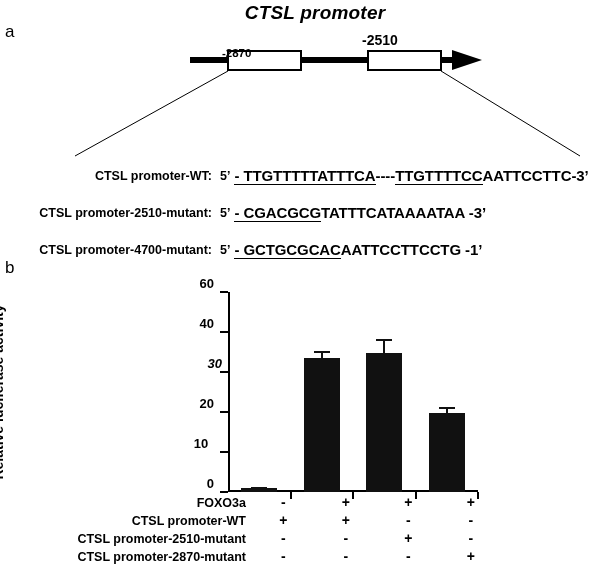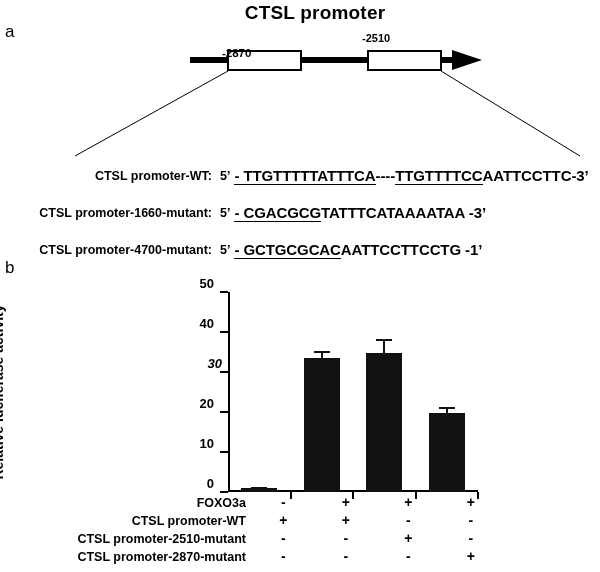--- a/index.html
+++ b/index.html
@@ -17,21 +17,21 @@
   }
   #panel-a-letter{left:5px;top:22px;}
   #panel-b-letter{left:5px;top:258px;}
 
   
   #promoter-title{
     position:absolute;left:0;right:0;top:2px;
     text-align:center;font-size:19px;font-weight:bold;
     letter-spacing:.2px;
   }
-  #promoter-title{padding-left:30px;}
+  #promoter-title{padding-left:30px;font-style:italic;}
 
   
   #gene-diagram{position:absolute;left:0;top:30px;width:600px;height:50px;}
 
   
   #sequence-block{position:absolute;left:0;top:152px;width:600px;}
   .seq-row{
     display:flex;align-items:center;
     height:27px;
     margin-top:10px;
@@ -110,37 +110,37 @@
     <line x1="190" y1="30" x2="470" y2="30" stroke="#000" stroke-width="6"></line>
 
     <polygon points="452,20 482,30 452,40" fill="#000"></polygon>
 
     <rect x="228" y="21" width="73" height="19" fill="#fff" stroke="#000" stroke-width="2"></rect>
 
     <rect x="368" y="21" width="73" height="19" fill="#fff" stroke="#000" stroke-width="2"></rect>
   </svg>
 
   <div style="position:absolute;left:222px;top:32px;font-size:11.5px;font-weight:bold;margin-top:15px;">-2870</div>
-  <div style="position:absolute;left:362px;top:32px;font-size:11px;font-weight:bold;">-2510</div>
+  <div style="position:absolute;left:362px;top:32px;font-size:14px;font-weight:bold;">-2510</div>
 
   <svg style="position:absolute;left:0;top:68px;width:600px;height:90px;" viewBox="0 0 600 90">
     <line x1="228" y1="3" x2="75" y2="88" stroke="#000" stroke-width="1"></line>
     <line x1="441" y1="3" x2="580" y2="88" stroke="#000" stroke-width="1"></line>
   </svg>
 
   <div id="sequence-block">
 
     <div class="seq-row">
       <div class="seq-label">CTSL promoter-WT:</div>
       <div class="seq-prime">5’</div>
       <div class="seq-body"><span class="u">- TTGTTTTTATTTCA</span><span>----</span><span class="u">TTGTTTTCC</span><span>AATTCCTTC-3’</span></div>
     </div>
 
     <div class="seq-row">
-      <div class="seq-label">CTSL promoter-1660-mutant:</div>
+      <div class="seq-label">CTSL promoter-2510-mutant:</div>
       <div class="seq-prime">5’</div>
       <div class="seq-body"><span class="u">- CGACGCG</span><span>TATTTCATAAAATAA -3’</span></div>
     </div>
 
     <div class="seq-row">
       <div class="seq-label">CTSL promoter-4700-mutant:</div>
       <div class="seq-prime">5’</div>
       <div class="seq-body"><span class="u">- GCTGCGCAC</span><span>AATTCCTTCCTG -1’</span></div>
     </div>
   </div>
@@ -151,29 +151,29 @@
 
     <div id="y-axis-title">Relative luciferase activity</div>
 
     <div id="axis-line-y"></div>
     <div id="axis-line-x"></div>
 
     <div id="y-ticks">
         <div class="ytick" style="top: 219px;"></div>
         <div class="ytick-label" style="position: absolute; left: 188px; top: 212px; width: 26px;">0</div>
         <div class="ytick" style="top: 179px;"></div>
-        <div class="ytick-label" style="position: absolute; left: 188px; top: 172px; width: 26px;">10</div>
+        <div class="ytick-label" style="position: absolute; left: 188px; top: 172px; width: 26px; text-align: center;">10</div>
         <div class="ytick" style="top: 139px;"></div>
         <div class="ytick-label" style="position: absolute; left: 188px; top: 132px; width: 26px;">20</div>
         <div class="ytick" style="top: 99px;"></div>
         <div class="ytick-label" style="position: absolute; left: 196px; top: 92px; width: 26px; font-style: italic;">30</div>
         <div class="ytick" style="top: 59px;"></div>
         <div class="ytick-label" style="position: absolute; left: 188px; top: 52px; width: 26px;">40</div>
         <div class="ytick" style="top: 19px;"></div>
-        <div class="ytick-label" style="position: absolute; left: 188px; top: 12px; width: 26px;">50</div>
+        <div class="ytick-label" style="position: absolute; left: 188px; top: 12px; width: 26px;">60</div>
       </div>
     <div id="x-ticks">
         <div class="xtick" style="left: 289.5px;"></div>
         <div class="xtick" style="left: 352px;"></div>
         <div class="xtick" style="left: 414.5px;"></div>
         <div class="xtick" style="left: 477px;"></div>
       </div>
     <div id="bars-layer">
         <div class="bar" style="left: 241.25px; top: 216px; width: 36px; height: 4px; background: rgb(17, 17, 17);"></div>
         <div class="errbar-v" style="left: 258.25px; top: 214.8px; height: 1.2px; background: rgb(17, 17, 17);"></div>

